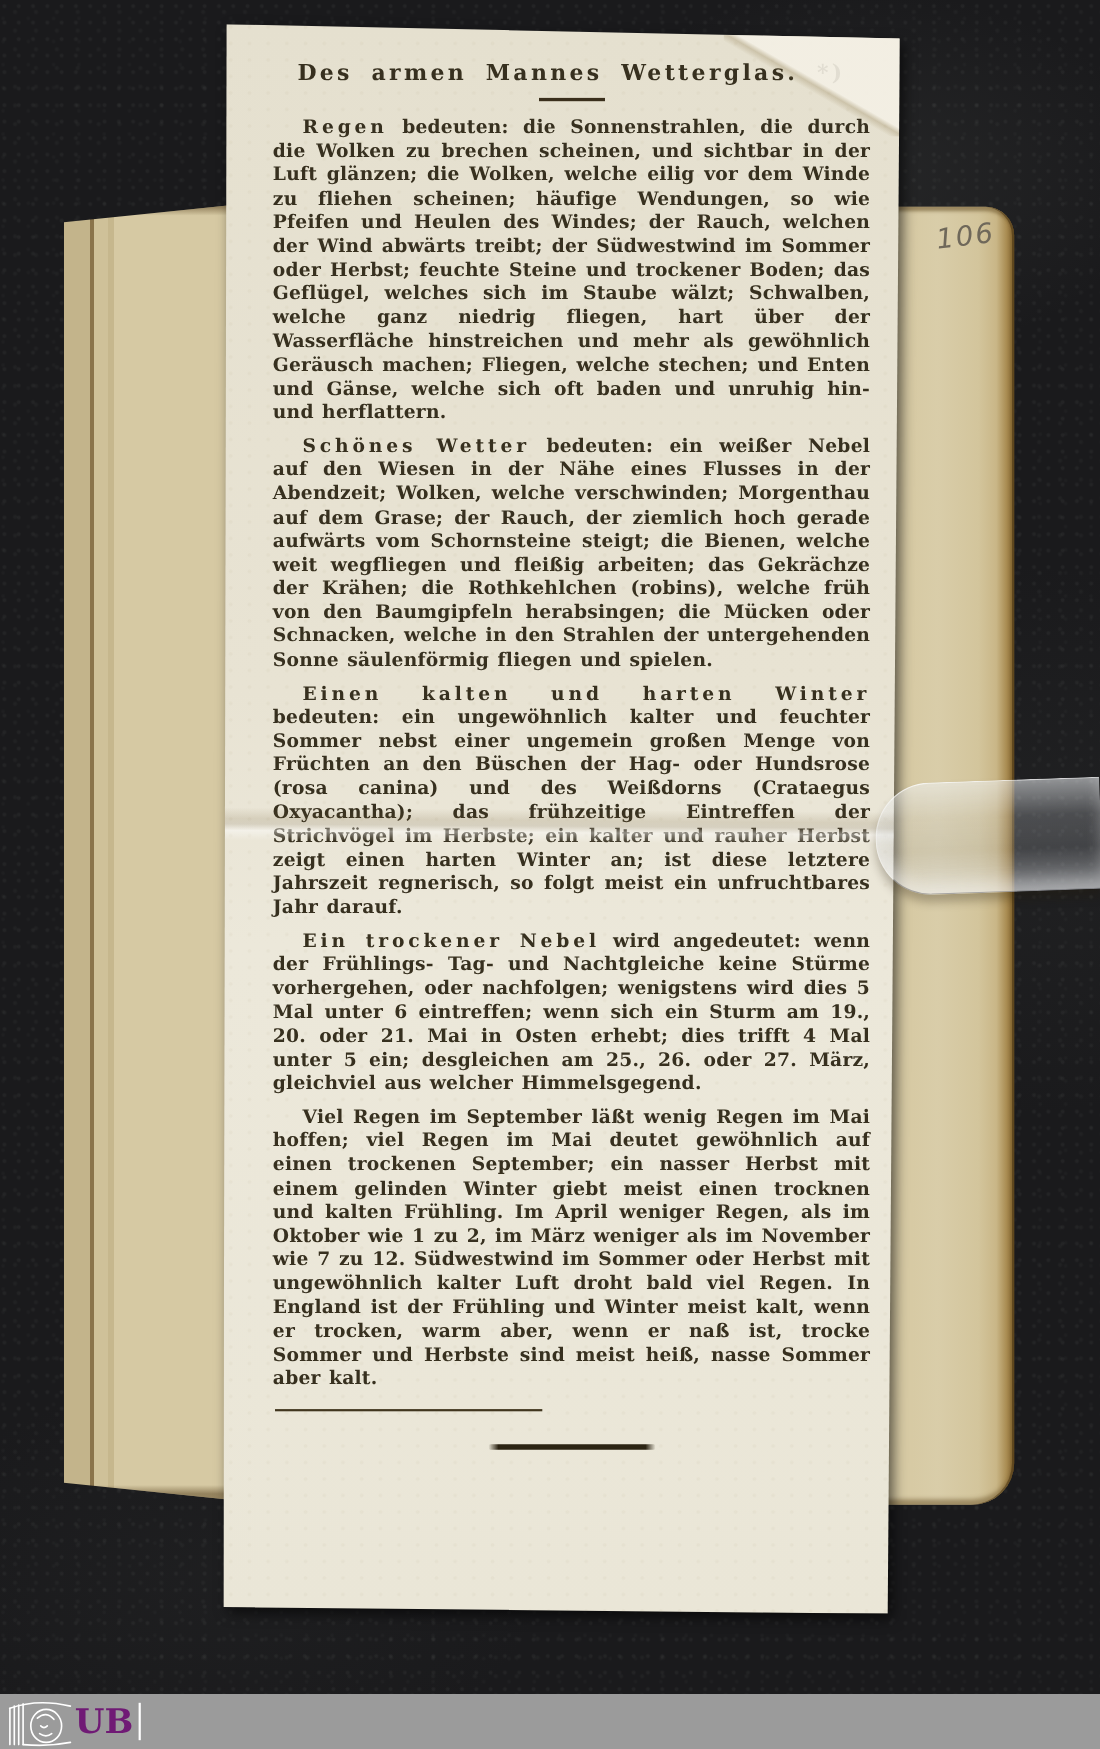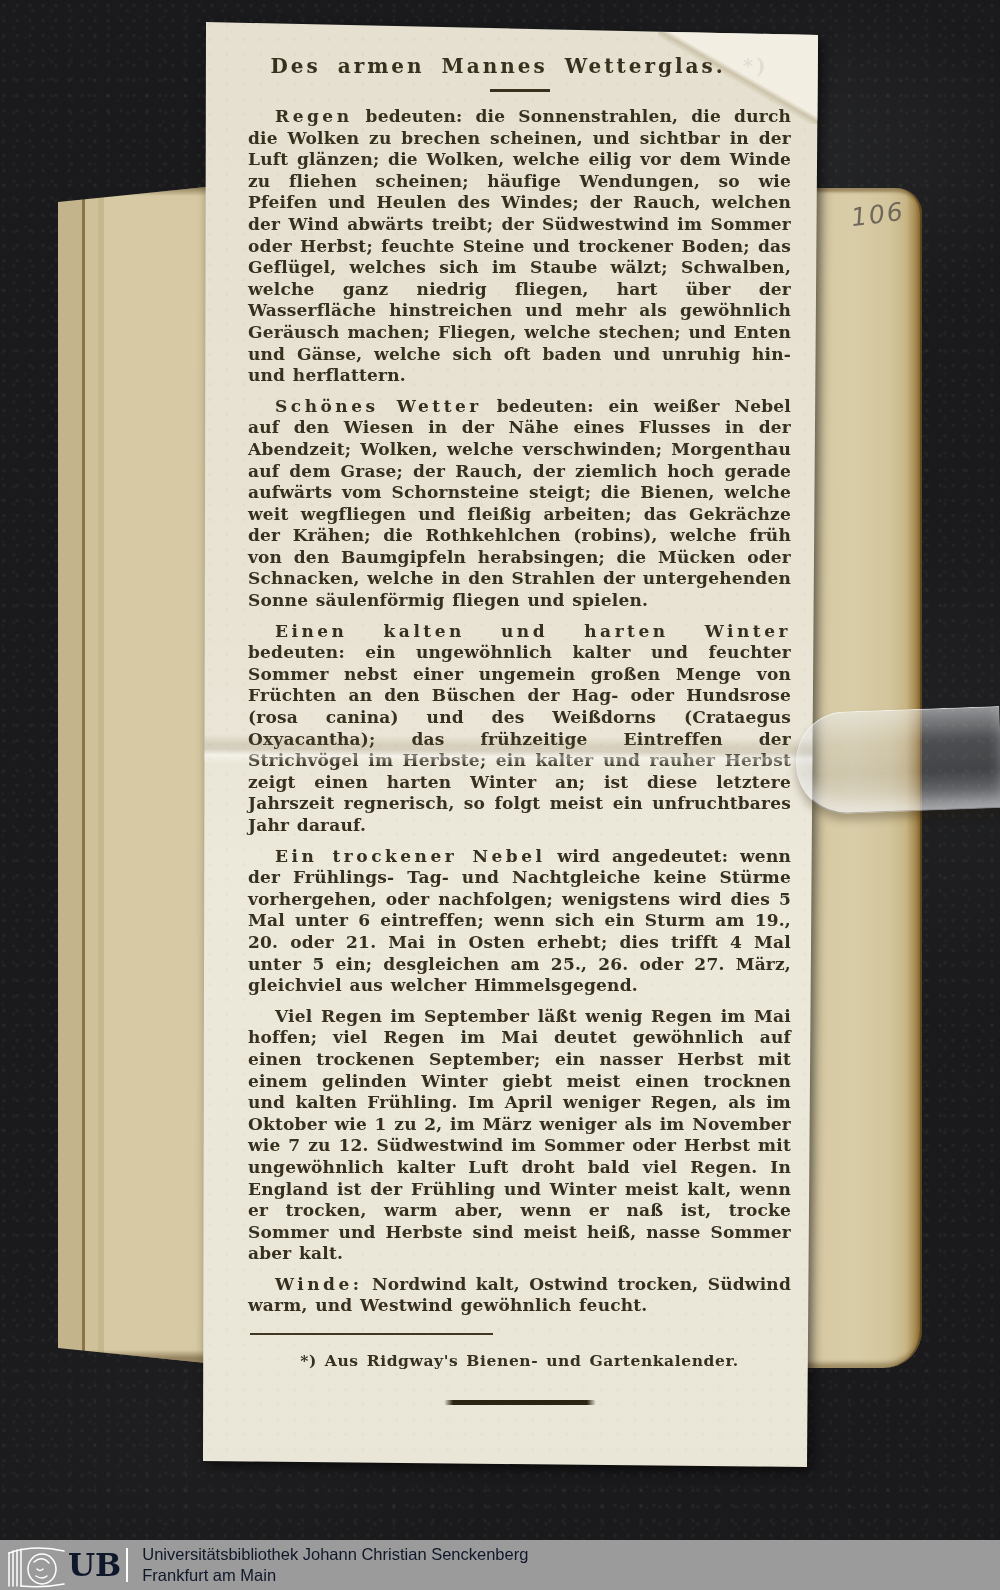--- a/index.html
+++ b/index.html
@@ -98,21 +98,21 @@
       rgba(238,241,244,.55), rgba(206,210,216,.26) 32%,
       rgba(178,182,190,.24) 62%, rgba(228,231,236,.5));
     border-top:1px solid rgba(255,255,255,.65);
     border-bottom:1px solid rgba(120,120,126,.55);
     border-left:1px solid rgba(255,255,255,.45);
     box-shadow:0 7px 9px rgba(35,25,8,.28), inset 0 -10px 14px rgba(255,255,255,.3);
   }
   
   .bar{
     position:absolute;left:0;right:0;bottom:0;height:50px;background:#9b9b9b;
-    display:flex;align-items:center;color:#0f172a;
+    display:flex;align-items:center;color:#701a75;
     font-family:"Liberation Sans", sans-serif;
   }
   .logo{display:flex;align-items:center;height:100%;margin-left:6px;}
   .logo svg{display:block;}
   .ub{font-family:"DejaVu Serif", serif;font-weight:700;font-size:31px;line-height:1;margin-left:2px;}
   .sep{display:inline-block;width:2px;height:34px;background:#fff;margin-left:5px;}
   .bar-text{margin-left:14px;font-size:16.5px;line-height:21px;}
 </style>
 </head>
 <body>
@@ -133,25 +133,23 @@
 
       <h1 class="title">Des armen Mannes Wetterglas. *)</h1>
       <div class="title-rule"></div>
 
       <div class="text" id="paragraphs">
           <p class="para"><span class="lead">Regen</span> bedeuten: die Sonnenstrahlen, die durch die Wolken zu brechen scheinen, und sichtbar in der Luft glänzen; die Wolken, welche eilig vor dem Winde zu fliehen scheinen; häufige Wendungen, so wie Pfeifen und Heulen des Windes; der Rauch, welchen der Wind abwärts treibt; der Südwestwind im Sommer oder Herbst; feuchte Steine und trockener Boden; das Geflügel, welches sich im Staube wälzt; Schwalben, welche ganz niedrig fliegen, hart über der Wasserfläche hinstreichen und mehr als gewöhnlich Geräusch machen; Fliegen, welche stechen; und Enten und Gänse, welche sich oft baden und unruhig hin- und herflattern.</p>
           <p class="para"><span class="lead">Schönes Wetter</span> bedeuten: ein weißer Nebel auf den Wiesen in der Nähe eines Flusses in der Abendzeit; Wolken, welche verschwinden; Morgenthau auf dem Grase; der Rauch, der ziemlich hoch gerade aufwärts vom Schornsteine steigt; die Bienen, welche weit wegfliegen und fleißig arbeiten; das Gekrächze der Krähen; die Rothkehlchen (robins), welche früh von den Baumgipfeln herabsingen; die Mücken oder Schnacken, welche in den Strahlen der untergehenden Sonne säulenförmig fliegen und spielen.</p>
           <p class="para"><span class="lead">Einen kalten und harten Winter</span> bedeuten: ein ungewöhnlich kalter und feuchter Sommer nebst einer ungemein großen Menge von Früchten an den Büschen der Hag- oder Hundsrose (rosa canina) und des Weißdorns (Crataegus Oxyacantha); das frühzeitige Eintreffen der Strichvögel im Herbste; ein kalter und rauher Herbst zeigt einen harten Winter an; ist diese letztere Jahrszeit regnerisch, so folgt meist ein unfruchtbares Jahr darauf.</p>
           <p class="para"><span class="lead">Ein trockener Nebel</span> wird angedeutet: wenn der Frühlings- Tag- und Nachtgleiche keine Stürme vorhergehen, oder nachfolgen; wenigstens wird dies 5 Mal unter 6 eintreffen; wenn sich ein Sturm am 19., 20. oder 21. Mai in Osten erhebt; dies trifft 4 Mal unter 5 ein; desgleichen am 25., 26. oder 27. März, gleichviel aus welcher Himmelsgegend.</p>
           <p class="para">Viel Regen im September läßt wenig Regen im Mai hoffen; viel Regen im Mai deutet gewöhnlich auf einen trockenen September; ein nasser Herbst mit einem gelinden Winter giebt meist einen trocknen und kalten Frühling. Im April weniger Regen, als im Oktober wie 1 zu 2, im März weniger als im November wie 7 zu 12. Südwestwind im Sommer oder Herbst mit ungewöhnlich kalter Luft droht bald viel Regen. In England ist der Frühling und Winter meist kalt, wenn er trocken, warm aber, wenn er naß ist, trocke Sommer und Herbste sind meist heiß, nasse Sommer aber kalt.</p>
-          <p class="para"><span class="lead">Winde:</span> Nordwind kalt, Ostwind trocken, Südwind warm, und Westwind gewöhnlich feucht.</p>
         </div>
 
       <div class="foot-rule"></div>
-      <p class="footnote">*) Aus Ridgway's Bienen- und Gartenkalender.</p>
       <div class="end-rule"></div>
     </div>
   </div>
 
   <div class="snake"></div>
 
   <footer class="bar">
     <div class="logo">
       <svg width="60" height="46" viewBox="0 0 60 46">
         <g stroke="#ffffff" fill="none" stroke-width="1.5" stroke-linecap="round">
@@ -163,19 +161,15 @@
           <path d="M15 44 Q38 46 58 42"></path>
           <ellipse cx="36" cy="27" rx="14" ry="15"></ellipse>
           <path d="M28 20 q8 -7 15 1"></path>
           <path d="M31 27 q3 3 6 0"></path>
           <path d="M30 34 q6 4 11 0"></path>
         </g>
       </svg>
       <span class="ub">UB</span>
       <span class="sep"></span>
     </div>
-    <div class="bar-text">
-      <div>Universitätsbibliothek Johann Christian Senckenberg</div>
-      <div>Frankfurt am Main</div>
-    </div>
   </footer>
 
 </div>
 
 </body></html>

